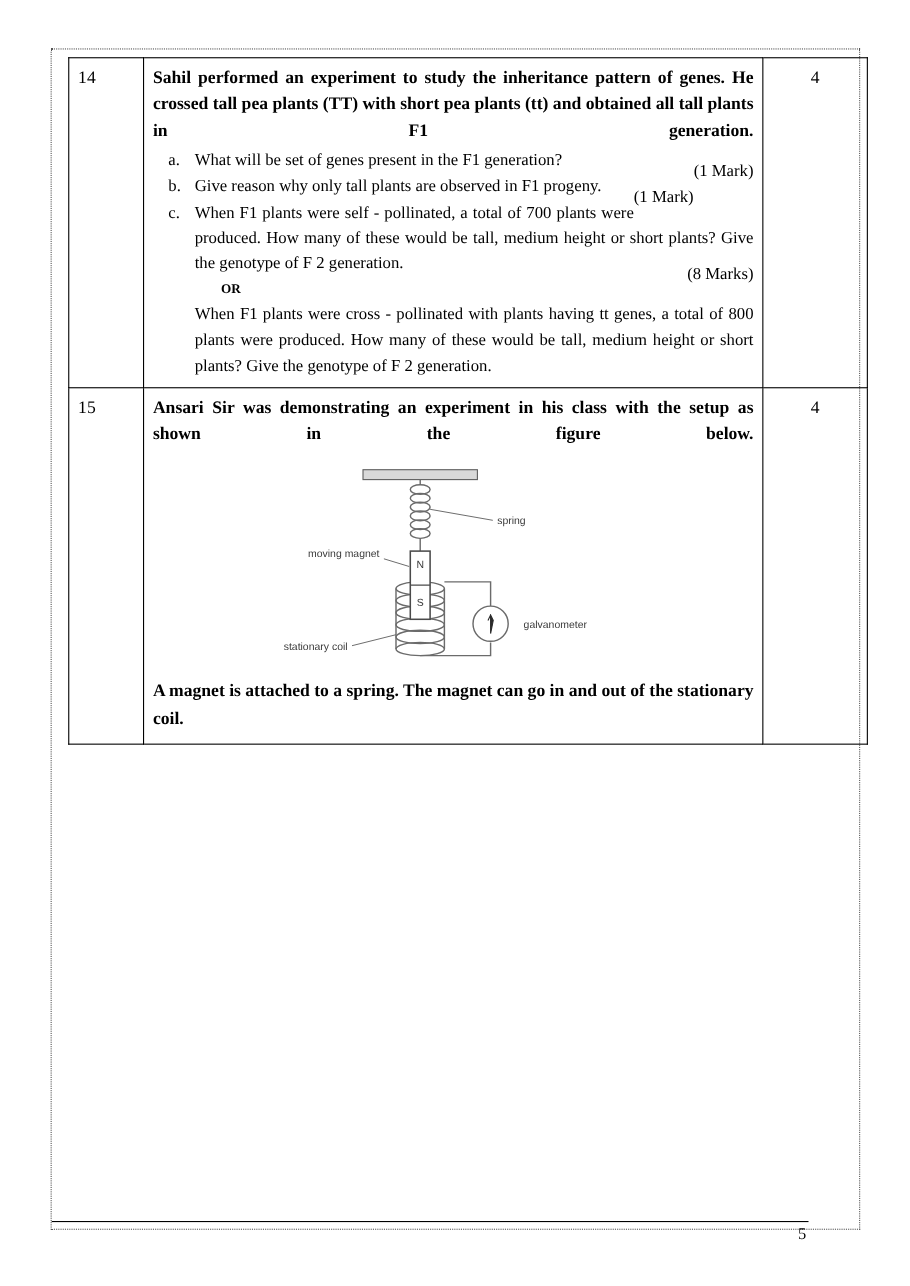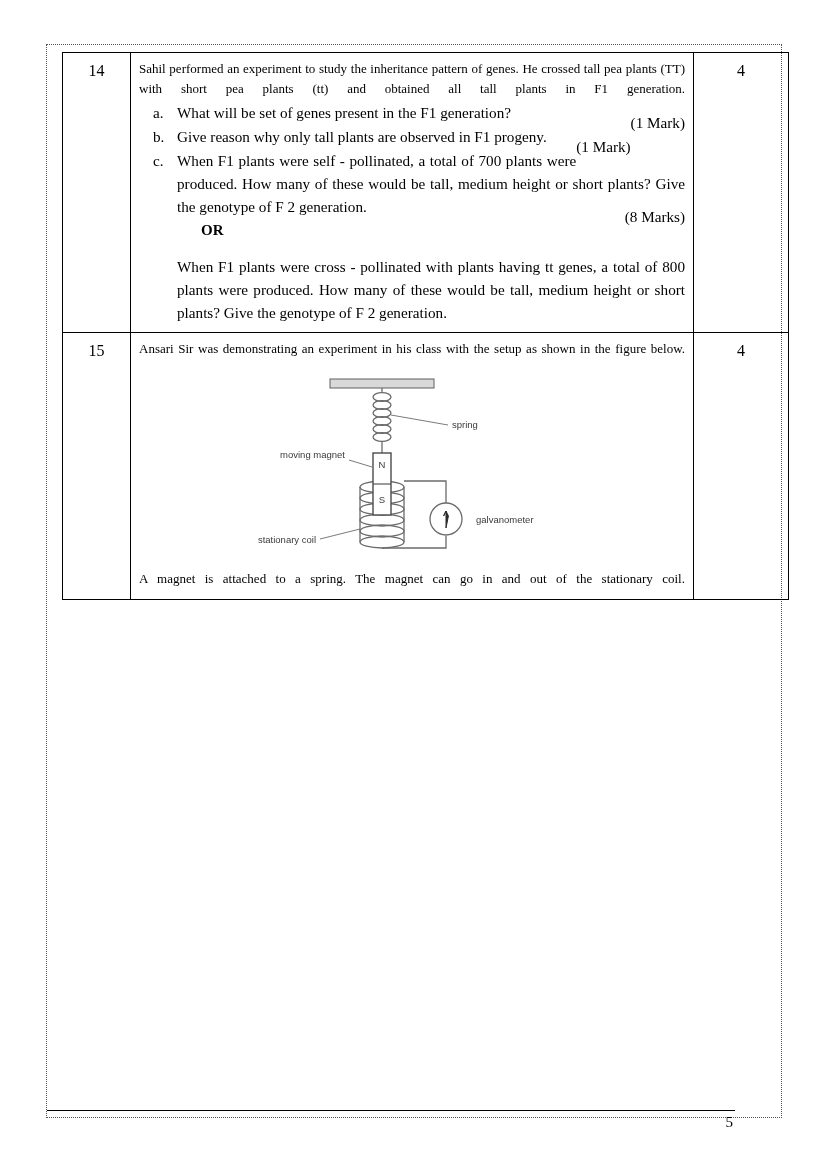--- a/index.html
+++ b/index.html
@@ -38,21 +38,21 @@
   table.qtable {
     width: 676px;
     border-collapse: collapse;
     table-layout: fixed;
   }
   table.qtable td {
     border: 1px solid #000;
     vertical-align: top;
     padding: 6px 8px 8px 8px;
   }
-  .col-num   { width: 51px; text-align: center; padding-top: 9px !important; }
+  .col-num   { width: 51px; padding-top: 9px !important; }
   .col-body  { width: 546px; }
   .col-marks { width: 78px; text-align: center; padding-top: 9px !important; }
 
   .section-head-cell {
     text-align: center;
     padding: 7px 10px 8px 10px !important;
   }
   .section-title {
     font-weight: bold;
     font-size: 16.5px;
@@ -61,24 +61,25 @@
   }
   .section-desc {
     font-size: 15.2px;
     text-align: justify;
     text-align-last: justify;
     line-height: 1.5;
     margin: 0 2px;
   }
 
   .para {
-    font-size: 13px;
+    font-size: 16px;
     line-height: 1.52;
     text-align: justify;
     margin: 0 0 2px 0;
+    font-weight: bold;
   }
   .para-just-all { text-align: justify; text-align-last: justify; }
 
   ol.subq {
     list-style: none;
     margin: 2px 0 0 0;
     padding: 0;
   }
   ol.subq > li {
     position: relative;
@@ -91,28 +92,28 @@
   ol.subq > li .marker {
     position: absolute;
     left: 14px;
     top: 0;
     width: 20px;
   }
   .marks-tag { float: right; margin-top: 10px; }
 
   .or-word {
     font-weight: bold;
-    font-size: 15px;
+    font-size: 12px;
     margin: 4px 0 3px 62px;
   }
   .or-body {
     font-size: 15.2px;
     line-height: 1.52;
     text-align: justify;
-    margin: 16px 0 0 38px;
+    margin: 4px 0 0 38px;
     font-family: Liberation Serif, serif;
   }
 
   .pagenum-wrap {
     position: absolute;
     left: 47px;
     top: 1110px;
     width: 688px;
   }
   .pagenum-rule {

